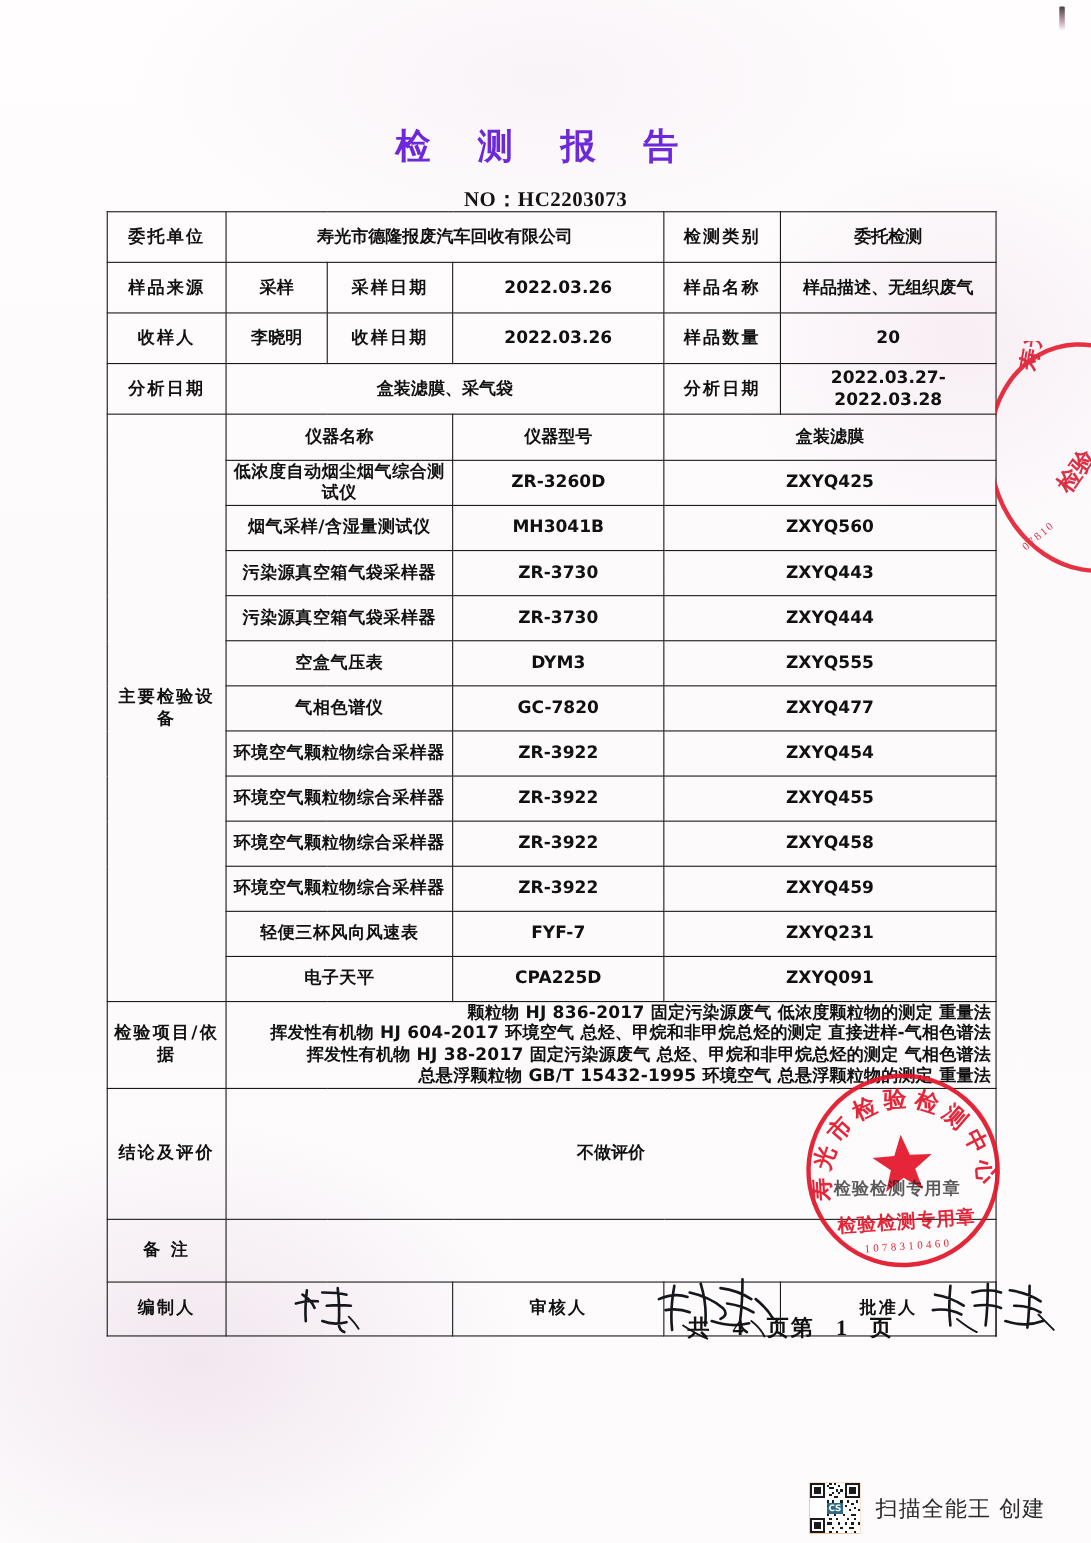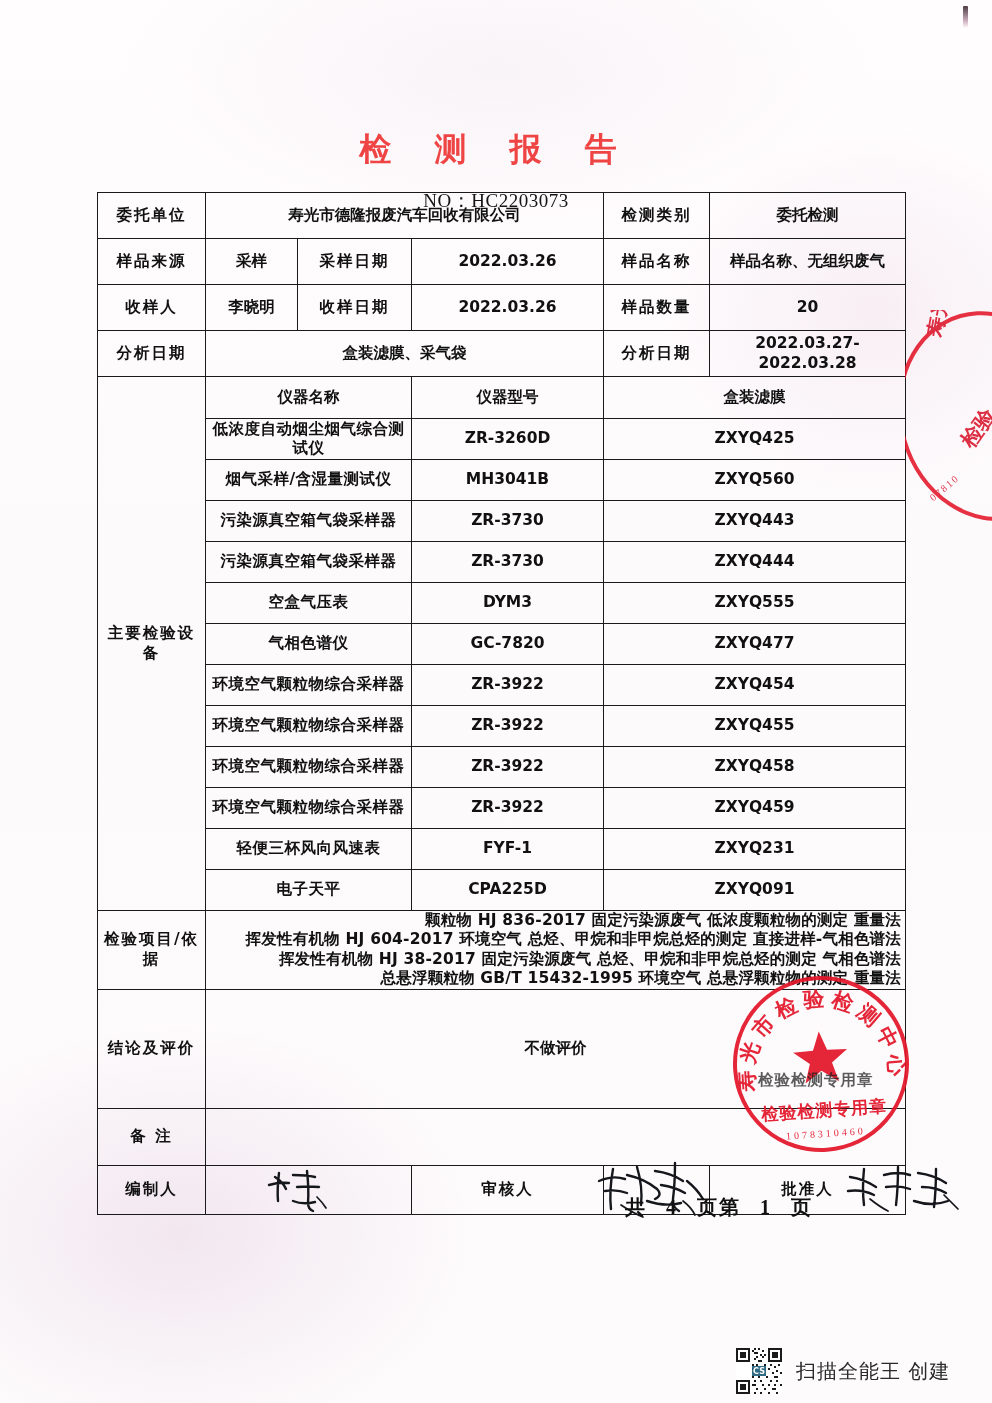--- a/index.html
+++ b/index.html
@@ -34,28 +34,28 @@
     position: absolute;
     left: 0; right: 0;
     top: 112px;
     text-align: center;
   }
   .doc-title {
     font-family: "DejaVu Sans", "Liberation Sans", sans-serif;
     font-size: 32px;
     font-weight: bold;
     letter-spacing: 16px;
-    color: #ef4444;
-    margin: 16px;
+    color: #6d28d9;
+    margin: 0;
     padding-left: 0;
   }
   .doc-no {
     font-family: "Liberation Serif", "DejaVu Serif", serif;
     font-size: 19px;
-    font-weight: normal;
+    font-weight: bold;
     color: #141414;
     margin-top: 12px;
     letter-spacing: 0.5px;
   }
 
   
   .report-table {
     position: absolute;
     left: 97px;
     top: 192px;
@@ -333,21 +333,21 @@
       <td class="label-cell">检测类别</td>
       <td>委托检测</td>
     </tr>
 
     <tr class="hrow">
       <td class="label-cell">样品来源</td>
       <td>采样</td>
       <td class="label-cell">采样日期</td>
       <td class="num-cell">2022.03.26</td>
       <td class="label-cell">样品名称</td>
-      <td>样品名称、无组织废气</td>
+      <td>样品描述、无组织废气</td>
     </tr>
 
     <tr class="hrow">
       <td class="label-cell">收样人</td>
       <td>李晓明</td>
       <td class="label-cell">收样日期</td>
       <td class="num-cell">2022.03.26</td>
       <td class="label-cell">样品数量</td>
       <td class="num-cell">20</td>
     </tr>
@@ -411,21 +411,21 @@
       <td class="num-cell">ZR-3922</td>
       <td colspan="2" class="num-cell">ZXYQ458</td>
     </tr>
     <tr class="eq-row">
       <td colspan="2" class="eq-name">环境空气颗粒物综合采样器</td>
       <td class="num-cell">ZR-3922</td>
       <td colspan="2" class="num-cell">ZXYQ459</td>
     </tr>
     <tr class="eq-row">
       <td colspan="2" class="eq-name">轻便三杯风向风速表</td>
-      <td class="num-cell">FYF-1</td>
+      <td class="num-cell">FYF-7</td>
       <td colspan="2" class="num-cell">ZXYQ231</td>
     </tr>
     <tr class="eq-row">
       <td colspan="2" class="eq-name">电子天平</td>
       <td class="num-cell">CPA225D</td>
       <td colspan="2" class="num-cell">ZXYQ091</td>
     </tr>
 
     <tr>
       <td class="vmid-label">检验项目/依据</td>

